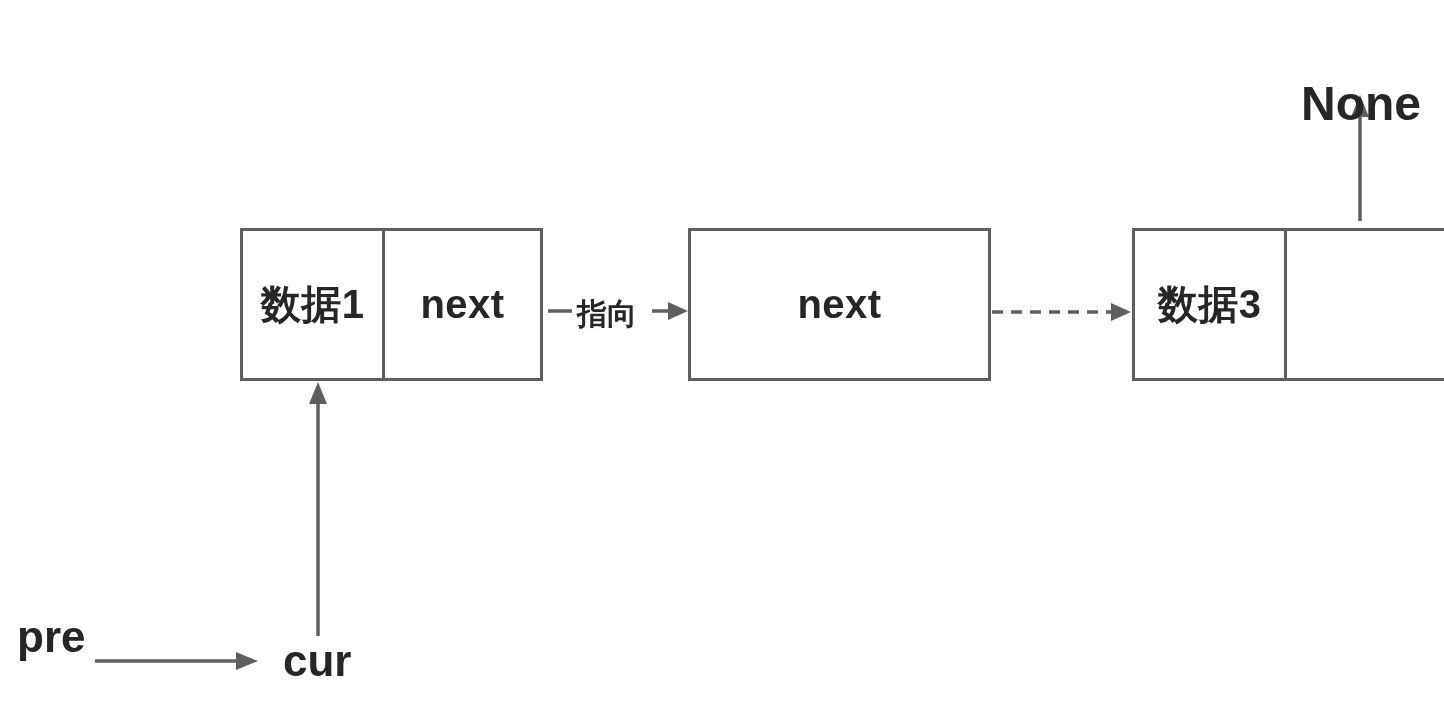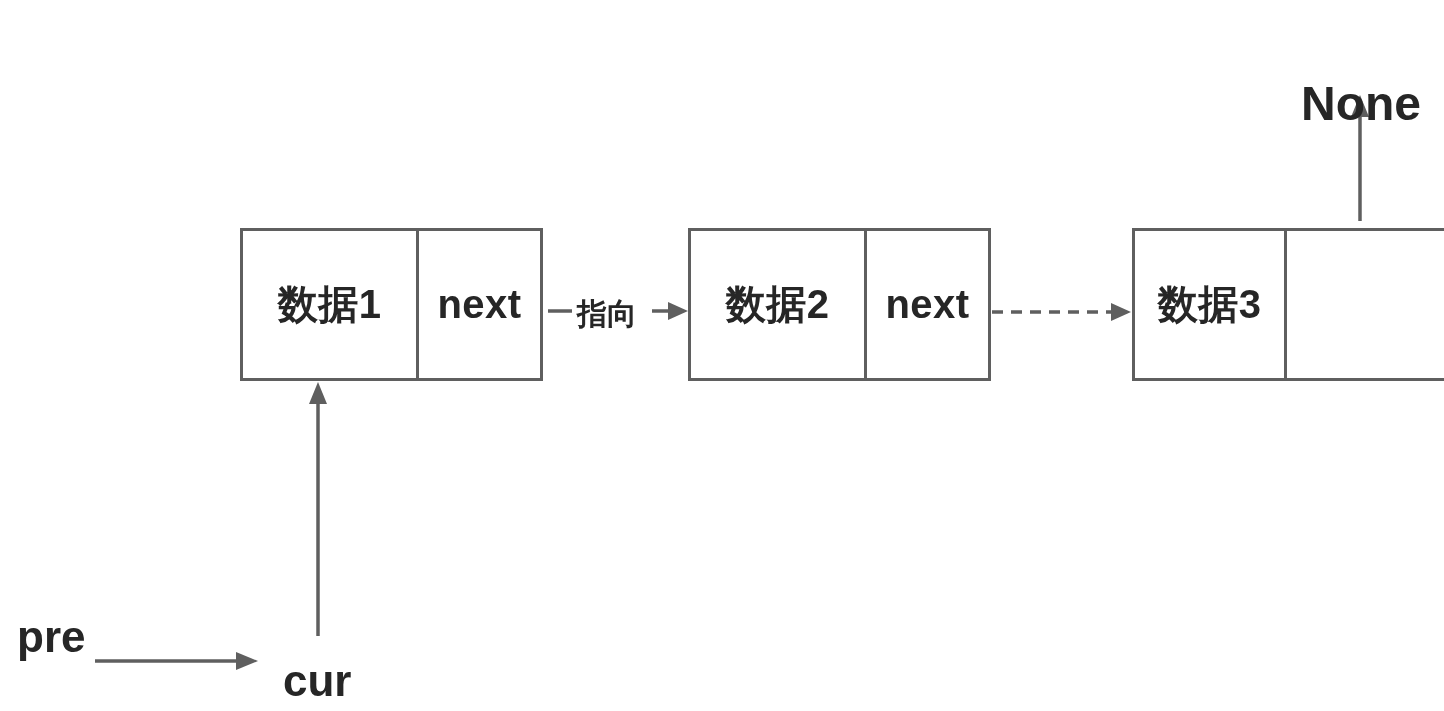--- a/index.html
+++ b/index.html
@@ -22,21 +22,21 @@
     width:303px;height:153px;
     border:3px solid var(--line);
     background:var(--bg);
   }
   .cell{
     display:flex;align-items:center;justify-content:center;
     height:100%;
     font-size:40px;font-weight:bold;color:var(--text);
     letter-spacing:0.5px;
   }
-  .cell-data{width:176px;border-right:3px solid var(--line);}
+  .cell-data{width:142px;border-right:3px solid var(--line);}
   .cell-next{flex:1;text-align:right;}
   .lbl{
     position:absolute;
     color:var(--text);
     font-weight:bold;
     white-space:nowrap;
   }
   .edge-label{font-size:30px;}
   .none-label{font-size:48px;width:160px;text-align:center;}
   .ptr-label{font-size:44px;}
@@ -72,38 +72,35 @@
   <div class="node" style="left:240px;top:228px;">
     <div class="cell cell-data">
       <span>数据1</span>
     </div>
     <div class="cell cell-next">
       <span>next</span>
     </div>
   </div>
 
   <div class="node" style="left:688px;top:228px;">
-    <div class="cell cell-data">
-      <span>数据2</span>
-    </div>
     <div class="cell cell-next">
       <span>next</span>
     </div>
   </div>
 
   <div class="node" style="left:1132px;top:228px;width:365px;">
     <div class="cell cell-data" style="width:152px;">
       <span>数据3</span>
     </div>
     <div class="cell cell-next">
       <span></span>
     </div>
   </div>
 
   <div class="lbl edge-label" style="left:577px;top:294px;width:72px;text-align:left;">指向</div>
 
   <div class="lbl none-label" style="left:1281px;top:28px;margin-top:48px;">None</div>
 
   <div class="lbl ptr-label" style="left:17px;top:612px;">pre</div>
 
-  <div class="lbl ptr-label" style="left:283px;top:656px;">cur</div>
+  <div class="lbl ptr-label" style="left:283px;top:636px;">cur</div>
 
 </div>
 
 </body></html>

